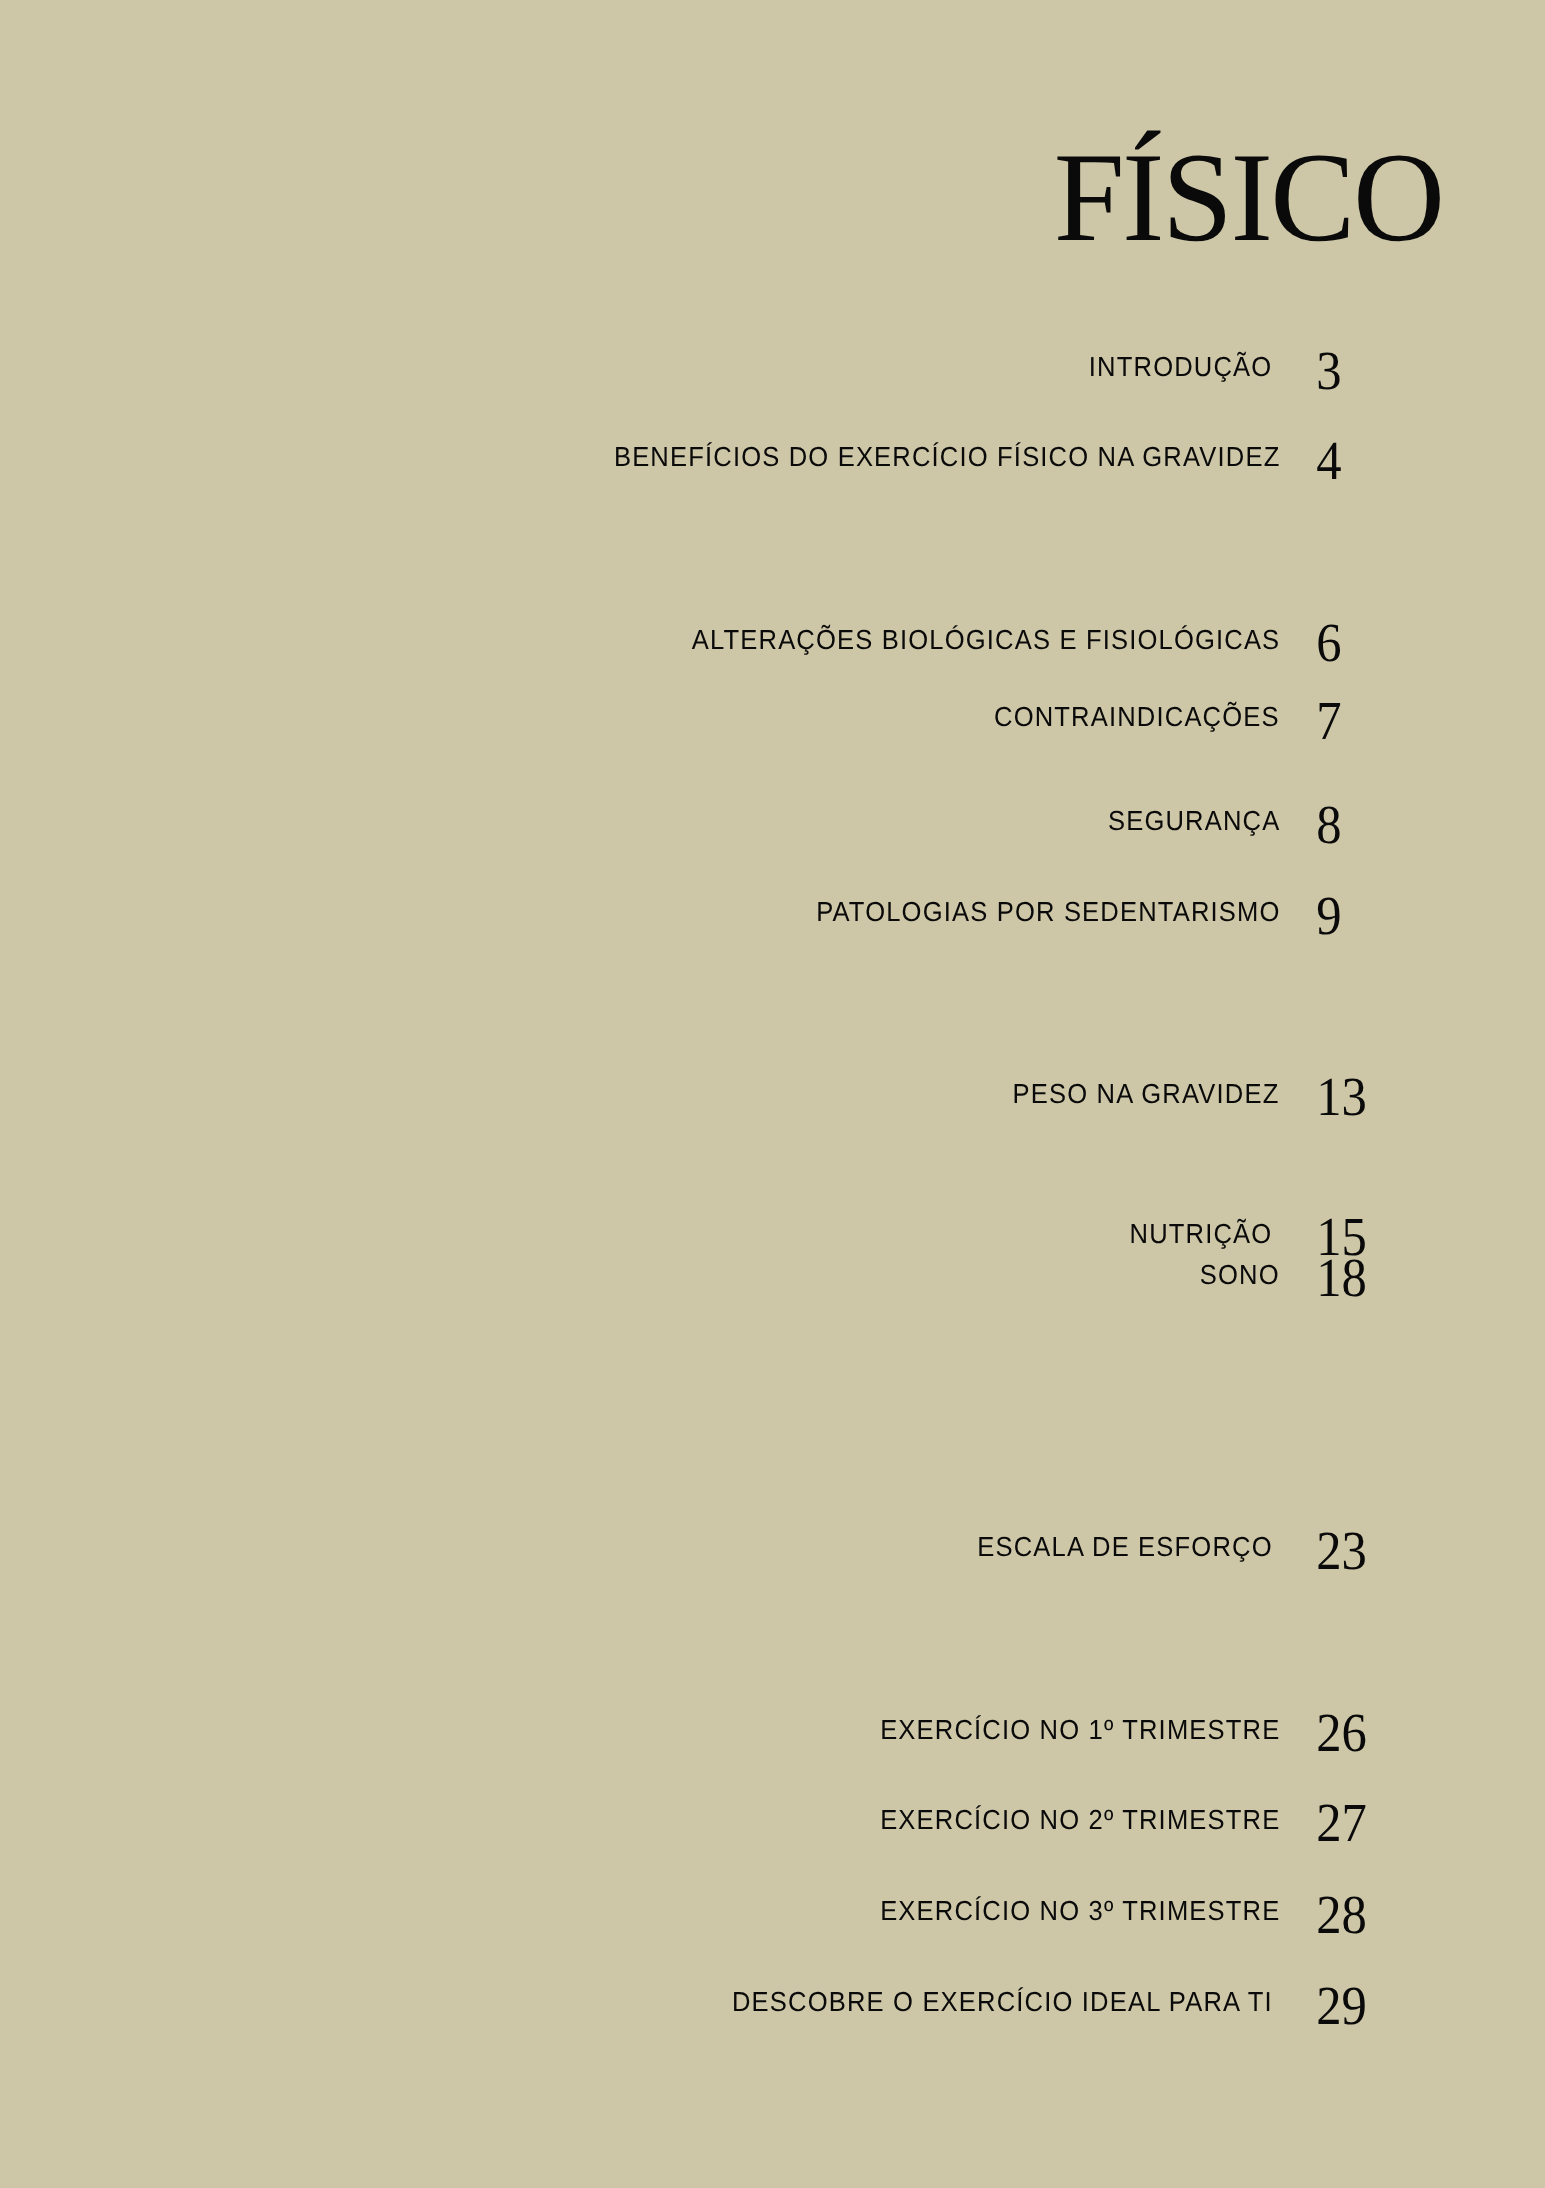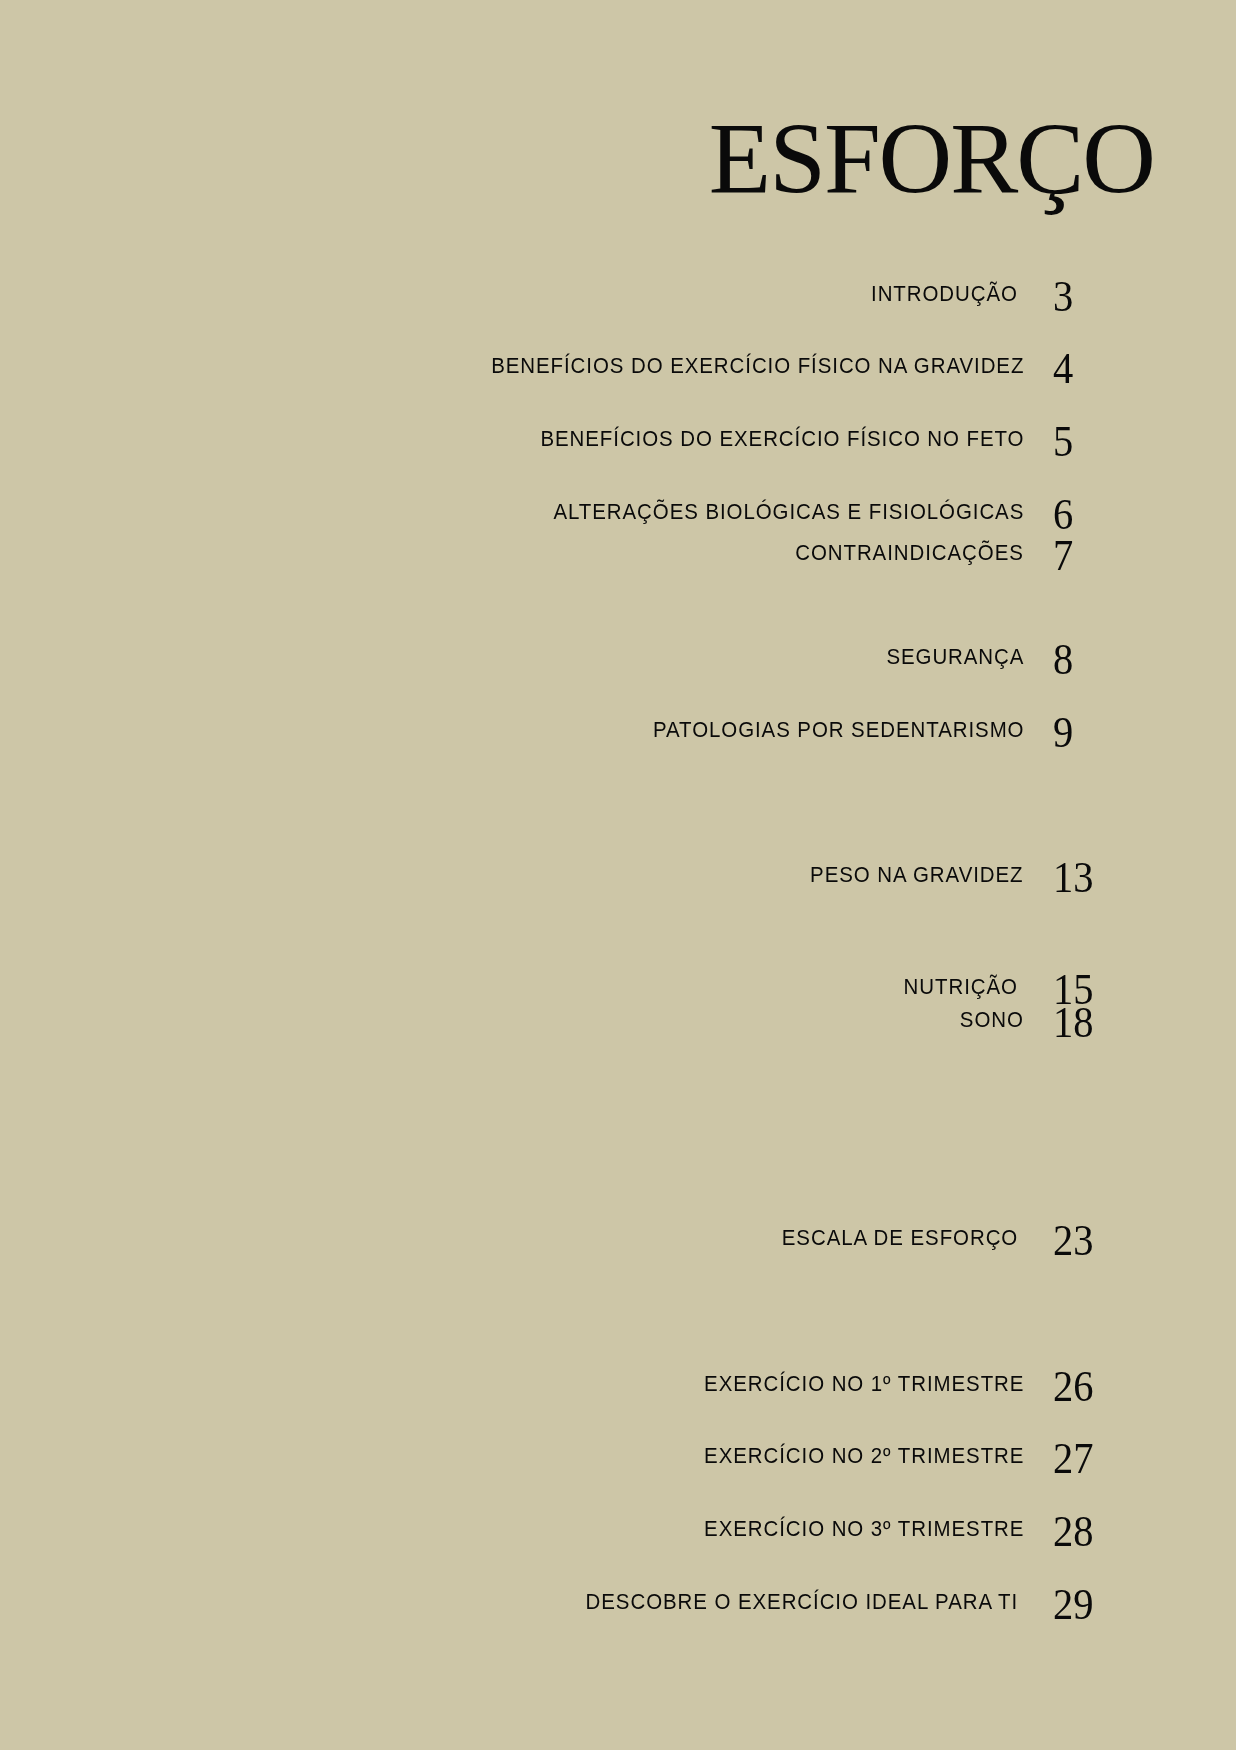--- a/index.html
+++ b/index.html
@@ -26,40 +26,36 @@
   .num {
     position:absolute; left:1053px; top:0px;
     font-family:"Liberation Serif","DejaVu Serif",serif;
     font-size:44px; line-height:60px; white-space:nowrap;
     transform:scaleX(0.92); transform-origin:left center;
   }
 </style>
 </head>
 <body>
 
-<h1 class="title">ESFORÇO</h1>
+<h1 class="title">FÍSICO</h1>
 
 <div class="toc">
   <div class="row" style="top:267px">
     <span class="label" style="right:218px">INTRODUÇÃO</span>
     <span class="num">3</span>
   </div>
   <div class="row" style="top:339px">
     <span class="label">BENEFÍCIOS DO EXERCÍCIO FÍSICO NA GRAVIDEZ</span>
     <span class="num">4</span>
   </div>
-  <div class="row" style="top:412px">
-    <span class="label">BENEFÍCIOS DO EXERCÍCIO FÍSICO NO FETO</span>
-    <span class="num">5</span>
-  </div>
   <div class="row" style="top:485px">
     <span class="label">ALTERAÇÕES BIOLÓGICAS E FISIOLÓGICAS</span>
     <span class="num">6</span>
   </div>
-  <div class="row" style="top:526px">
+  <div class="row" style="top:547px">
     <span class="label">CONTRAINDICAÇÕES</span>
     <span class="num">7</span>
   </div>
   <div class="row" style="top:630px">
     <span class="label">SEGURANÇA</span>
     <span class="num">8</span>
   </div>
   <div class="row" style="top:703px">
     <span class="label">PATOLOGIAS POR SEDENTARISMO</span>
     <span class="num">9</span>

